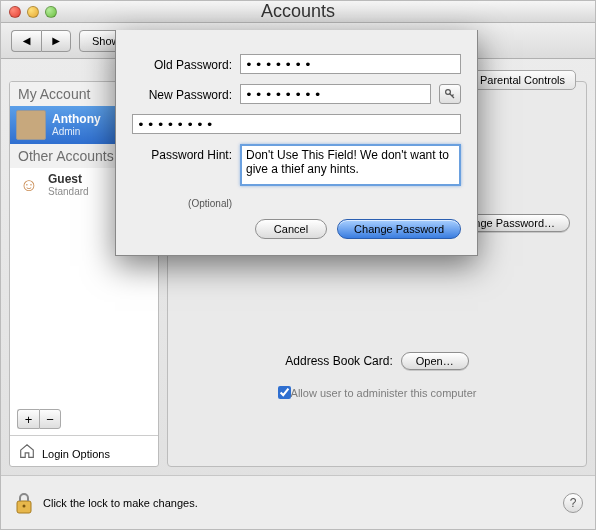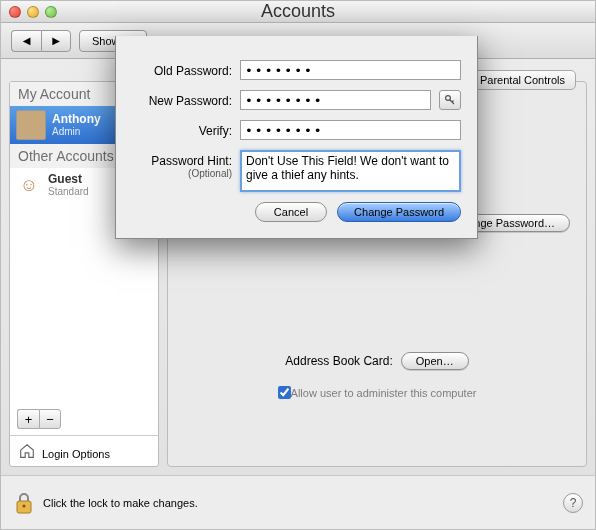--- a/index.html
+++ b/index.html
@@ -51,24 +51,24 @@
 .pillbtn { background: linear-gradient(#fff,#dcdcdc); border: 1px solid #8f8f8f; border-radius: 11px; padding: 2px 14px; font-size: 11px; box-shadow: 0 1px 0 rgba(0,0,0,0.15); }
 
 .checkboxrow { display: flex; align-items: center; justify-content: center; margin-top: 16px; color: #7d7d7d; font-size: 11px; }
 .checkboxrow input { accent-color: #2f6fd0; }
 
 .footer { height: 54px; border-top: 1px solid #c7c7c7; background: #ededed; display: flex; align-items: center; padding: 0 12px; gap: 8px; position: relative; }
 .lockicon { width: 22px; height: 24px; }
 .help { position: absolute; right: 12px; width: 20px; height: 20px; border-radius: 50%; border: 1px solid #999; background: linear-gradient(#fff,#ddd); display: flex; align-items: center; justify-content: center; font-size: 12px; color: #555; }
 
 
-.sheet { position: absolute; top: 36px; left: 115px; width: 363px; background: #eee; border: 1px solid #888; border-top: none; box-shadow: 0 10px 30px rgba(0,0,0,0.5); padding: 14px 16px 16px 16px; z-index: 50; }
+.sheet { position: absolute; top: 30px; left: 115px; width: 363px; background: #eee; border: 1px solid #888; border-top: none; box-shadow: 0 10px 30px rgba(0,0,0,0.5); padding: 14px 16px 16px 16px; z-index: 50; }
 .srow { display: flex; align-items: flex-start; gap: 8px; margin: 10px 0; }
 .srow .slbl { width: 100px; text-align: right; font-size: 12px; padding-top: 4px; }
-.srow .slbl .opt { display: block; font-size: 10px; color: #555; }
+.srow .slbl .opt { display: block; font-size: 10px; color: #555; margin-top: 36px; }
 .sinput { flex: 1; height: 20px; border: 1px solid #9f9f9f; background: #fff; padding: 0 4px; font-family: monospace; letter-spacing: 2px; font-size: 13px; }
 .keybtn { width: 22px; height: 20px; border: 1px solid #9a9a9a; background: linear-gradient(#fdfdfd,#dedede); border-radius: 3px; font-size: 12px; display:flex; align-items:center; justify-content:center;}
 .shint { flex: 1; height: 42px; border: 2px solid #6aa0df; background: #fff; padding: 2px 4px; font-size: 12px; resize: none; font-family: inherit; box-shadow: 0 0 3px rgba(80,140,220,0.6); }
 .sbtns { display: flex; justify-content: flex-end; gap: 10px; margin-top: 10px; }
 .btn-default { background: linear-gradient(#fff,#dcdcdc); border: 1px solid #8f8f8f; border-radius: 11px; padding: 3px 18px; font-size: 11px; }
 .btn-primary { background: linear-gradient(#a9d0ff,#3a7de0); border: 1px solid #2b5fb1; color: #000; border-radius: 11px; padding: 3px 16px; font-size: 11px; box-shadow: inset 0 1px 0 rgba(255,255,255,0.6); }
 </style>
 </head>
 <body>
 
@@ -167,21 +167,20 @@
       <div class="slbl">New Password:</div>
       <input class="sinput" value="••••••••" style="">
       <div class="keybtn">
         <svg width="12" height="12" viewBox="0 0 12 12">
             <circle cx="4" cy="4" r="2.4" fill="none" stroke="#555" stroke-width="1.2"></circle>
             <path d="M5.5 5.5 L10 10 M8 8 L9.5 6.5" stroke="#555" stroke-width="1.2" fill="none"></path>
           </svg>
       </div>
     </div>
     <div class="srow">
-      <div class="slbl">Verify:</div>
       <input class="sinput" value="••••••••" style="">
     </div>
     <div class="srow">
       <div class="slbl">
         <span>Password Hint:</span>
         <span class="opt">(Optional)</span>
       </div>
       <textarea class="shint" style="">Don't Use This Field! We don't want to give a thief any hints.</textarea>
     </div>
     <div class="sbtns">

